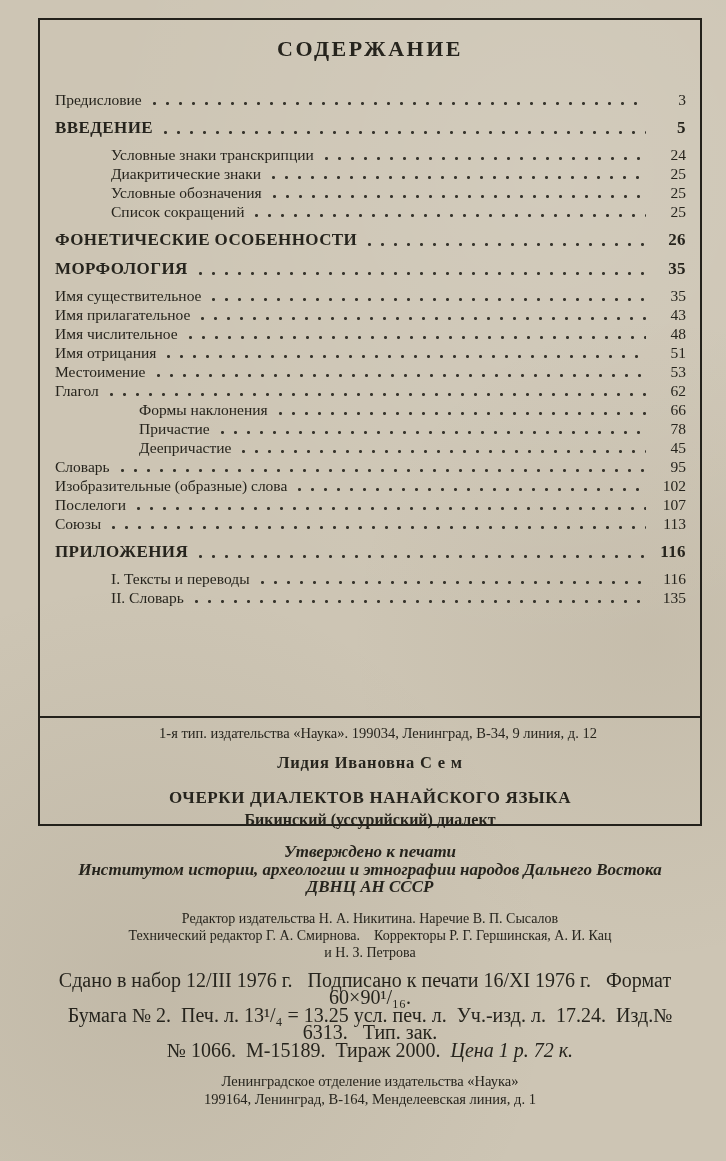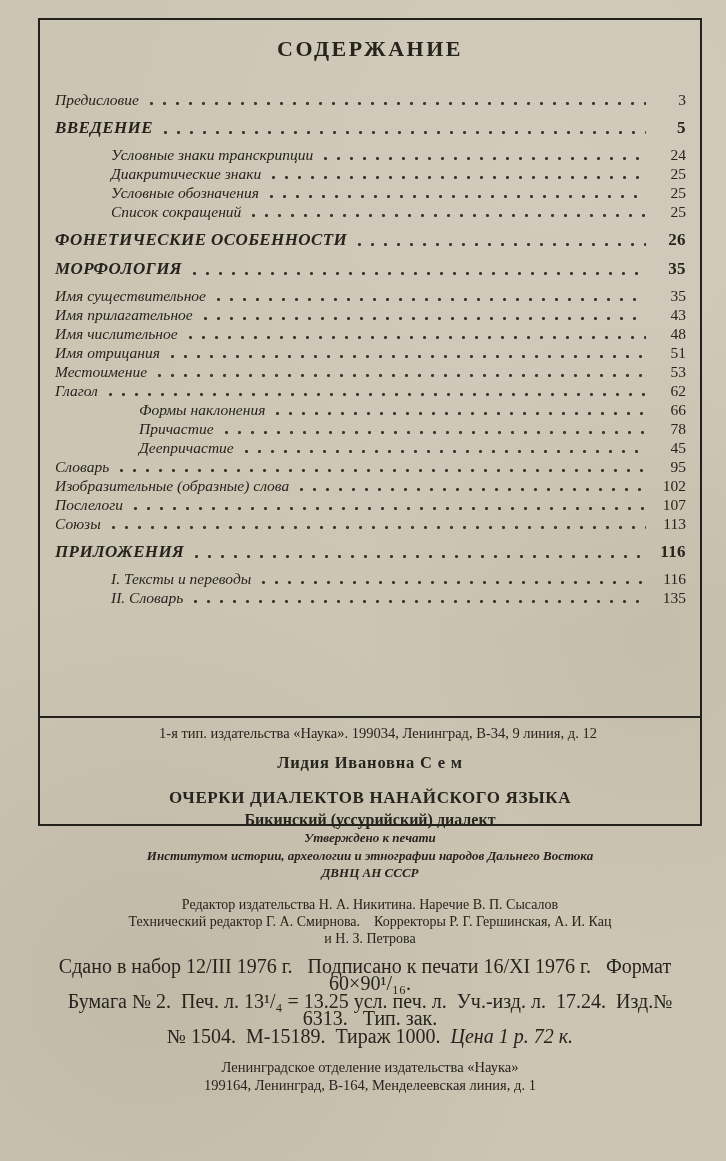--- a/index.html
+++ b/index.html
@@ -31,33 +31,33 @@
     text-align: center;
     font-size: 22px;
     font-weight: bold;
     letter-spacing: 2.5px;
   }
   .toc { margin-top: 28px; padding: 0 14px 0 15px; }
   .toc-row { display: flex; align-items: baseline; font-size: 15.5px; line-height: 19px; }
   .toc-row.heading { font-weight: bold; font-size: 17px; line-height: 20px; margin: 9px 0 7px; letter-spacing: 0.4px; }
   .toc-row.level-1 { padding-left: 56px; }
   .toc-row.level-2 { padding-left: 84px; }
-  .toc-label { white-space: nowrap; font-style: italic; }
+  .toc-label { white-space: nowrap; }
   .toc-page { min-width: 34px; text-align: right; white-space: nowrap; }
   .leader {
     flex: 1 1 auto; align-self: flex-end; height: 5px; margin: 0 6px 3px 10px;
     background-image: radial-gradient(circle at 2.5px 2.5px, var(--ink) 1.2px, rgba(0,0,0,0) 1.8px);
     background-size: 13px 5px; background-repeat: repeat-x;
     opacity: 0.9;
   }
   .colophon { position: absolute; left: 0; right: 0; top: 733px; text-align: center; }
   .author { font-size: 16.5px; font-weight: bold; letter-spacing: 0.8px; }
   .book-title { margin-top: 15px; font-size: 17px; font-weight: bold; letter-spacing: 0.6px; }
   .book-subtitle { margin-top: 3px; font-size: 16px; font-weight: bold; }
-  .approval { font-style: italic; font-weight: bold; font-size: 13px; }
+  .approval { margin-top: 14px; font-style: italic; font-weight: bold; font-size: 17px; }
   .approval .c-line { line-height: 17.5px; }
   .staff { margin-top: 14px; font-size: 14px; }
   .staff .c-line { line-height: 17px; }
   .print-info { margin-top: 11px; font-size: 20px; }
   .print-info .c-line { line-height: 17.5px; }
   .publisher { margin-top: 13px; font-size: 14.5px; }
   .publisher .c-line { line-height: 18px; }
   .bottom-rule { position: absolute; left: 0; right: 0; bottom: 106px; border-top: 2px solid var(--frame); }
   .printer-line { position: absolute; left: 16px; right: 0; bottom: 82px; text-align: center; font-size: 14.5px; }
 </style>
@@ -201,21 +201,21 @@
         <div class="c-line">ДВНЦ АН СССР</div>
       </div>
     <div class="staff">
         <div class="c-line">Редактор издательства Н. А. Никитина. Наречие В. П. Сысалов</div>
         <div class="c-line">Технический редактор Г. А. Смирнова. Корректоры Р. Г. Гершинская, А. И. Кац</div>
         <div class="c-line">и Н. З. Петрова</div>
       </div>
     <div class="print-info">
         <div class="c-line"><span>Сдано в набор 12/III 1976 г.  Подписано к печати 16/XI 1976 г.  Формат  60×90¹/₁₆.</span></div>
         <div class="c-line"><span>Бумага № 2. Печ. л. 13¹/₄ = 13.25 усл. печ. л. Уч.-изд. л. 17.24. Изд.№ 6313.  Тип. зак.</span></div>
-        <div class="c-line"><span>№ 1504. М-15189. Тираж 1000. </span><i>Цена 1 р. 72 к.</i></div>
+        <div class="c-line"><span>№ 1066. М-15189. Тираж 2000. </span><i>Цена 1 р. 72 к.</i></div>
       </div>
     <div class="publisher">
         <div class="c-line">Ленинградское отделение издательства «Наука»</div>
         <div class="c-line">199164, Ленинград, В-164, Менделеевская линия, д. 1</div>
       </div>
   </div>
 
   <div class="bottom-rule"></div>
   <div class="printer-line">1-я тип. издательства «Наука». 199034, Ленинград, В-34, 9 линия, д. 12</div>
 

